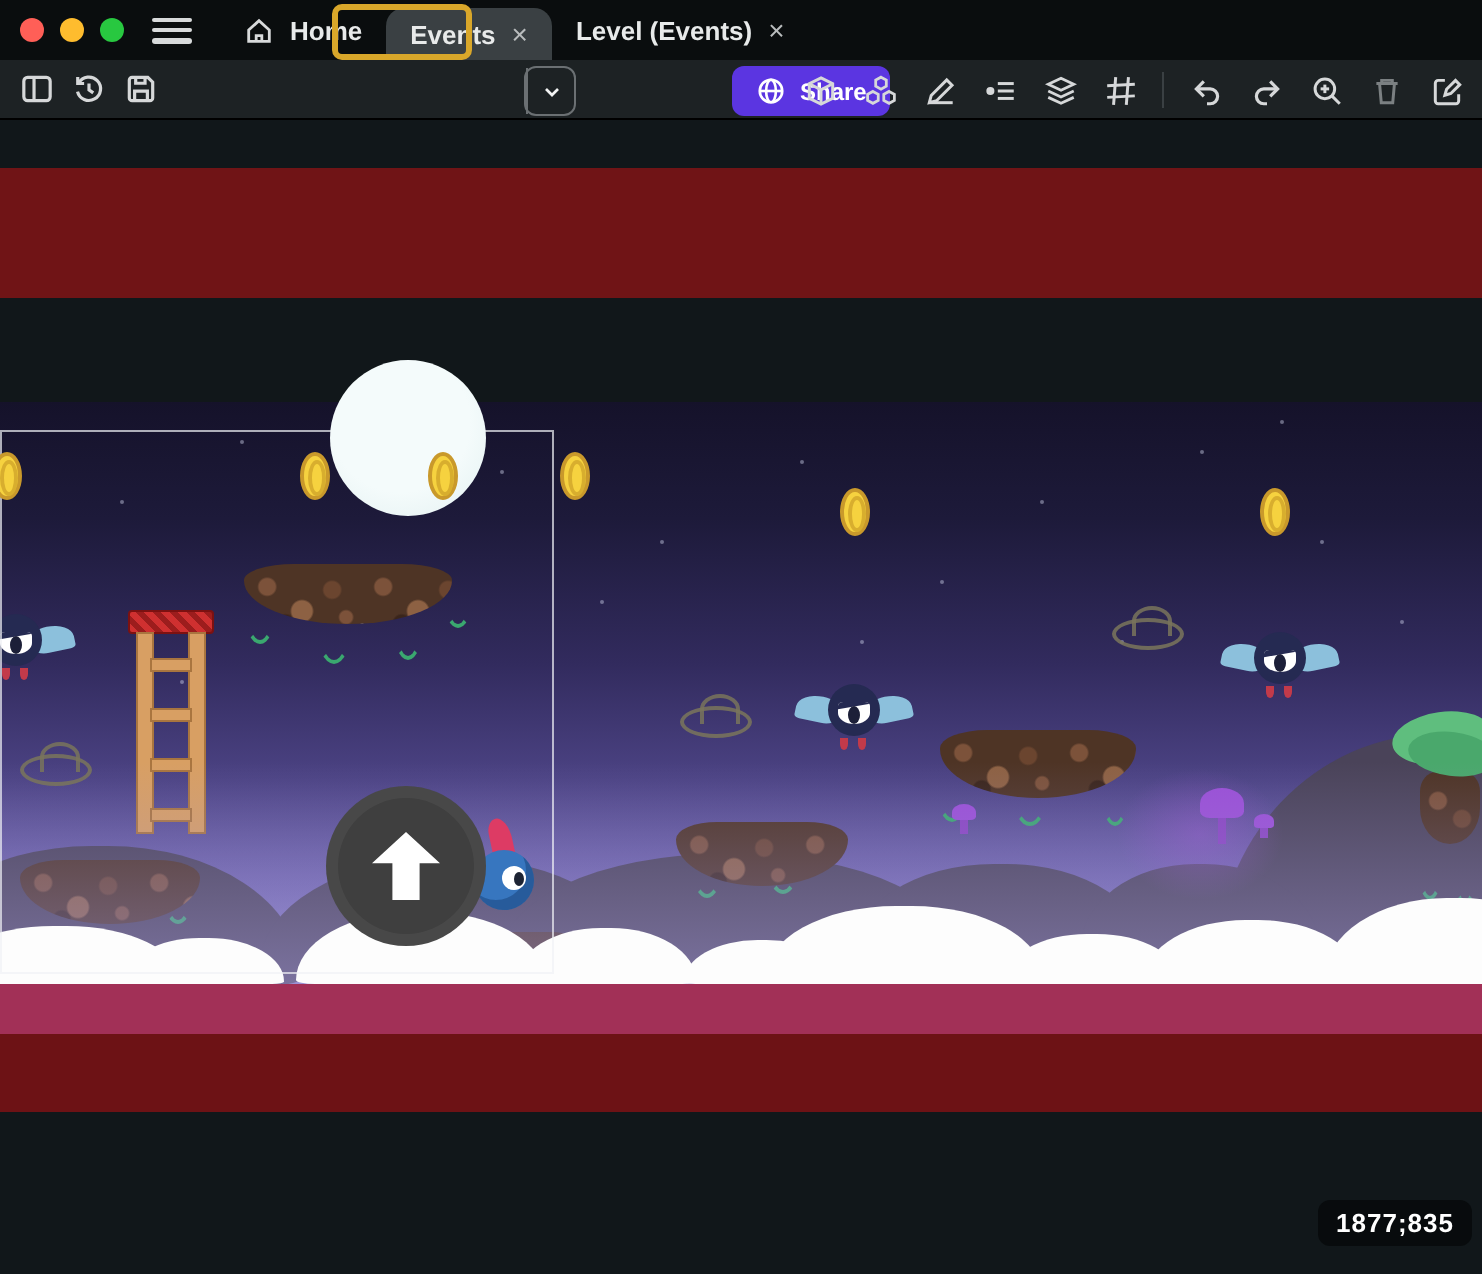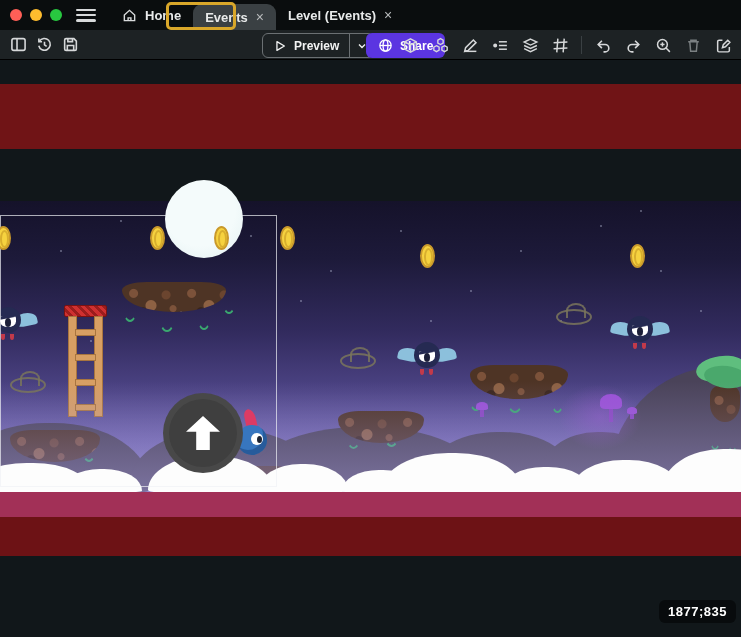--- a/index.html
+++ b/index.html
@@ -169,26 +169,20 @@
       <div class="tbtn">
           <svg width="17" height="17" viewBox="0 0 16 16" fill="none" stroke="currentColor" stroke-width="1.5">
             <path d="M2.5 3.8c0-.7.6-1.3 1.3-1.3h7.4l2.3 2.3v7.4c0 .7-.6 1.3-1.3 1.3H3.8c-.7 0-1.3-.6-1.3-1.3V3.8z"></path>
             <path d="M5 13.2V9h6v4.2"></path>
             <path d="M5.5 2.5v2.8h4.4V2.5"></path>
           </svg>
         </div>
     </div>
 
     <div class="preview">
-      <div class="seg1">
-        <svg width="14" height="14" viewBox="0 0 16 16" fill="none" stroke="currentColor" stroke-width="1.5">
-            <path d="M4.5 3l8.5 5-8.5 5z" stroke-linejoin="round"></path>
-          </svg>
-        <span>Preview</span>
-      </div>
       <div class="seg2">
         <svg width="12" height="12" viewBox="0 0 16 16" fill="none" stroke="currentColor" stroke-width="1.8">
             <path d="M4 6l4 4 4-4"></path>
           </svg>
       </div>
     </div>
 
     <div class="share">
       <svg width="15" height="15" viewBox="0 0 16 16" fill="none" stroke="#fff" stroke-width="1.4">
           <circle cx="8" cy="8" r="6"></circle>

